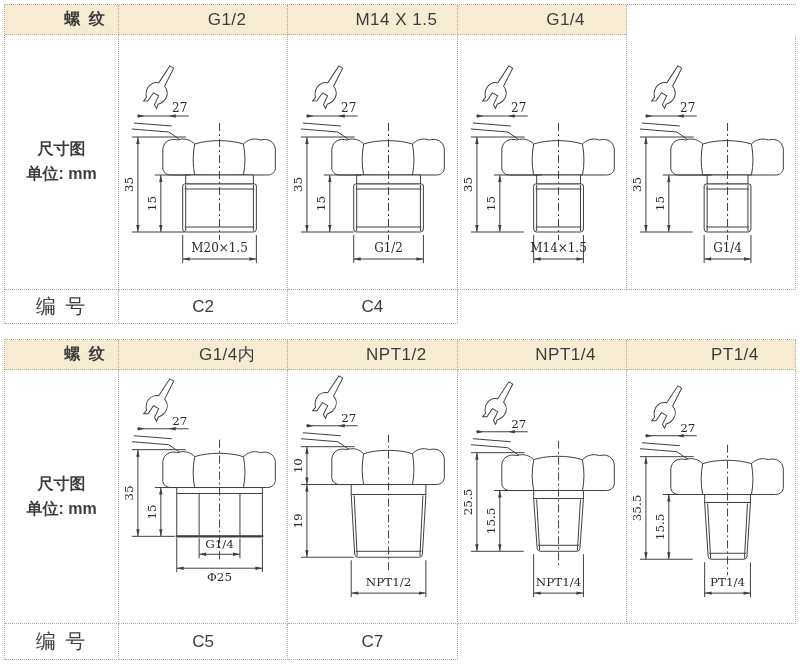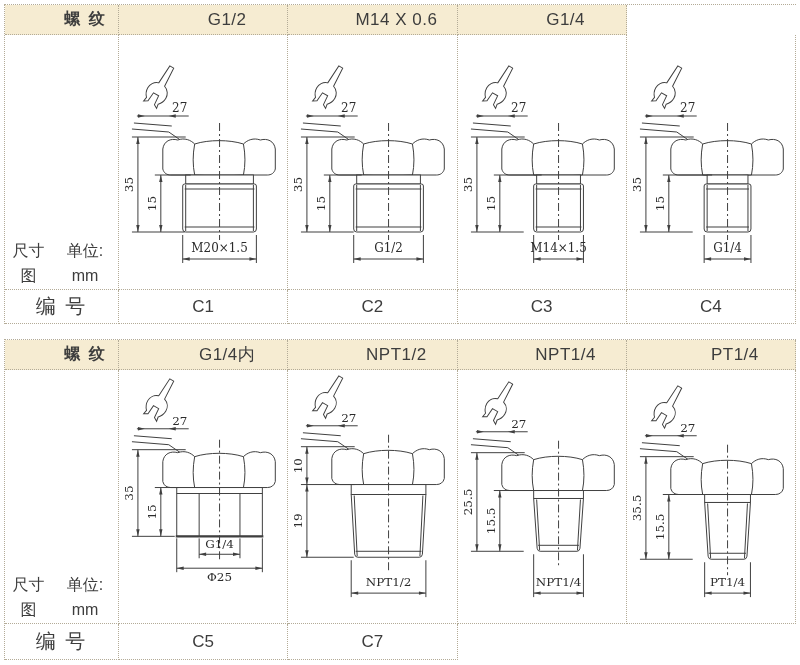--- a/index.html
+++ b/index.html
@@ -23,39 +23,39 @@
   .tbl + .tbl{margin-top:15px;}
   .row{display:grid;grid-template-columns:114px repeat(4,1fr);}
   .cell{
     border-right:1px dotted var(--bd);
     border-bottom:1px dotted var(--bd);
     display:flex;align-items:center;justify-content:center;
     text-align:center;
   }
   .row.head .cell{background:var(--header-bg);height:30px;font-size:17px;letter-spacing:.5px;padding-left:48px;}
   .row.head .cell.rowlabel{font-weight:600;font-size:16px;letter-spacing:2px;}
-  .row.draw .cell{height:255px;background:#fff;padding:0;align-items:flex-end;}
+  .row.draw .cell{height:255px;background:#fff;padding:0;}
   .tbl.second .row.draw .cell{height:254px;}
-  .row.draw .cell.rowlabel{flex-direction:row;font-size:16px;line-height:1.55;}
+  .row.draw .cell.rowlabel{flex-direction:column;font-size:16px;line-height:1.55;font-weight:bold;}
   .row.foot .cell{height:34px;font-size:17px;background:#fff;}
   .tbl.second .row.foot .cell{height:36px;}
   .row.foot .cell.rowlabel{font-weight:400;font-size:20px;letter-spacing:2px;}
   .drawing-box{width:100%;height:100%;}
   .drawing-box svg{display:block;width:100%;height:100%;}
 </style>
 </head>
 <body>
 
 <div class="sheet">
 
   <section class="tbl first">
     <div class="row head">
       <div class="cell rowlabel">螺 纹</div>
       <div class="cell">G1/2</div>
-      <div class="cell">M14 X 0.6</div>
+      <div class="cell">M14 X 1.5</div>
       <div class="cell">G1/4</div>
     </div>
     <div class="row draw">
       <div class="cell rowlabel">
         <div>尺寸图</div>
         <div>单位: mm</div>
       </div>
       <div class="cell">
           <div class="drawing-box">
             <svg viewBox="0 0 169 254" preserveAspectRatio="none">
@@ -228,23 +228,21 @@
               <line x1="77.5" y1="224" x2="124.5" y2="224" stroke="#3f3f3f" stroke-width="1" fill="none"></line>
               <polygon points="77.5,224 84.5,225.7 84.5,222.3" fill="#3f3f3f"></polygon>
               <polygon points="124.5,224 117.5,222.3 117.5,225.7" fill="#3f3f3f"></polygon>
               <text x="101" y="217" font-size="12" fill="#2b2b2b" text-anchor="middle" font-family="DejaVu Serif, Liberation Serif, serif">G1/4</text>
             </svg>
           </div>
         </div>
     </div>
     <div class="row foot">
       <div class="cell rowlabel">编 号</div>
-      <div class="cell">C1</div>
       <div class="cell">C2</div>
-      <div class="cell">C3</div>
       <div class="cell">C4</div>
     </div>
   </section>
 
   <section class="tbl second">
     <div class="row head">
       <div class="cell rowlabel">螺 纹</div>
       <div class="cell">G1/4内</div>
       <div class="cell">NPT1/2</div>
       <div class="cell">NPT1/4</div>

